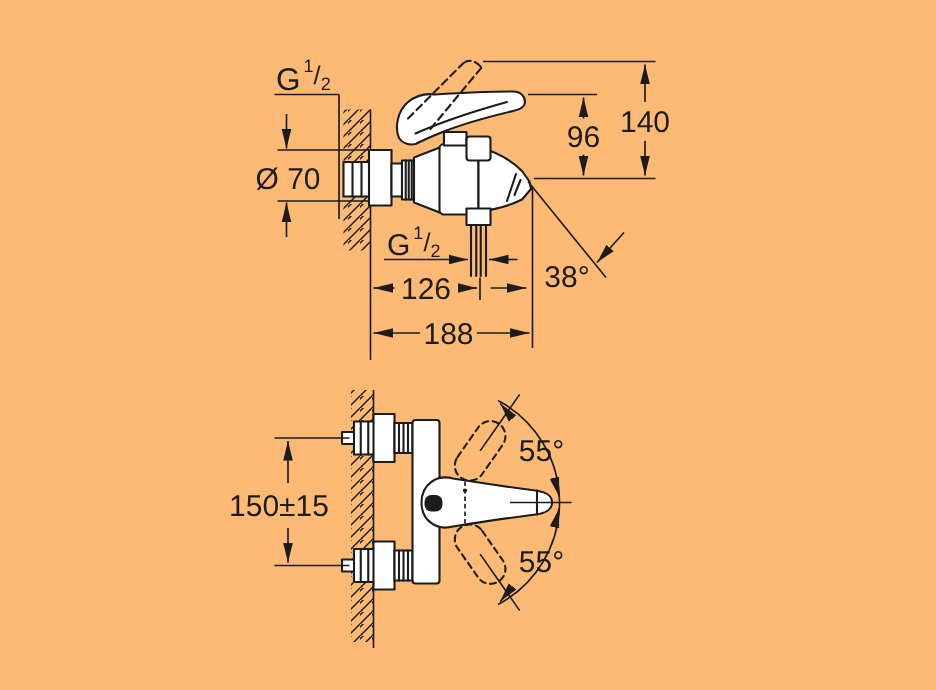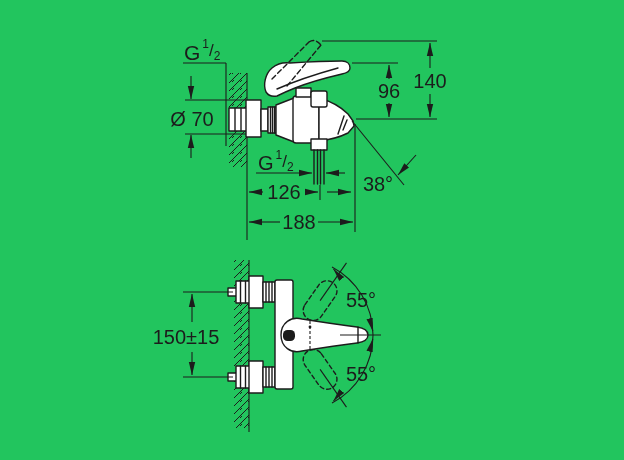--- a/index.html
+++ b/index.html
@@ -1,16 +1,16 @@
 <!DOCTYPE html>
 <html><head>
 <meta charset="utf-8">
 <style>
   html,body{margin:0;padding:0;background:#fff;}
-  .canvas{position:relative;width:624px;height:460px;background:#22c55e;overflow:hidden;}
+  .canvas{position:relative;width:624px;height:460px;background:#fdba74;overflow:hidden;}
   svg text{font-family:"Liberation Sans","DejaVu Sans",sans-serif;fill:#1c1c1c;}
   .obj{stroke:#1c1c1c;stroke-width:1.4;fill:none;stroke-linejoin:round;stroke-linecap:round;}
   .objw{stroke:#1c1c1c;stroke-width:1.4;fill:#fff;stroke-linejoin:round;}
   .dim{stroke:#1c1c1c;stroke-width:1.1;fill:none;stroke-linecap:butt;}
   .dash{stroke-dasharray:5,3;}
   .dash2{stroke-dasharray:4,3;}
   .lbl{font-size:20px;}
   .lblb{font-size:21px;}
   .sup{font-size:12px;}
   .slash{font-size:17px;}

